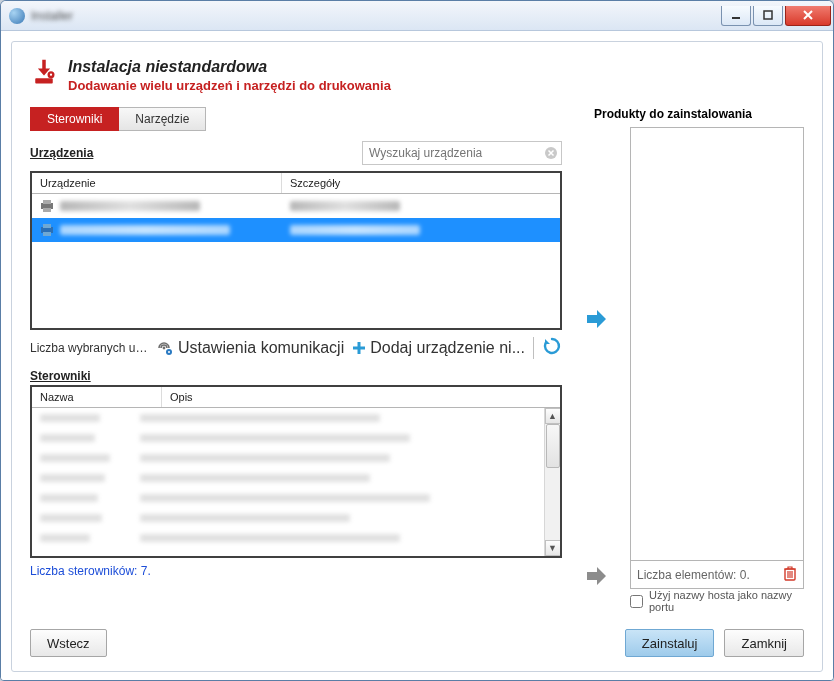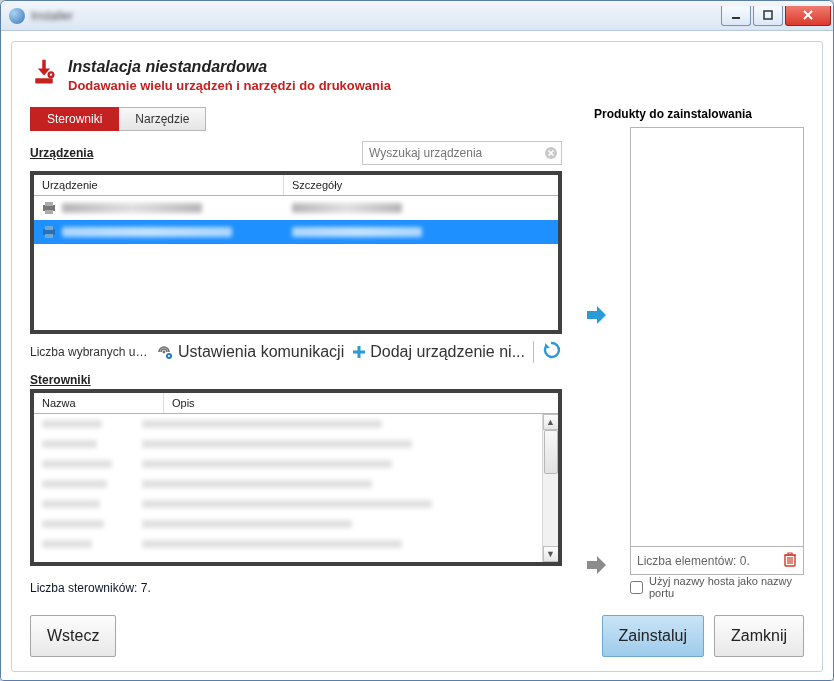--- a/index.html
+++ b/index.html
@@ -24,21 +24,21 @@
   .tabs { display:flex; }
   .tab { height:24px; padding:0 16px; font-size:12px; display:flex; align-items:center; border:1px solid #b6b6b6; background:linear-gradient(#f8f8f8,#e5e5e5); color:#333; cursor:default; }
   .tab.active { background:#c62121; color:#fff; border-color:#c62121; }
   .tab + .tab { border-left:none; }
   .section-label { font-size:12px; font-weight:bold; color:#222; margin-top:10px;text-decoration:underline; }
   .dev-top { display:flex; align-items:center; margin-top:10px; }
   .dev-top .section-label { margin-top:0; flex:1; }
   .search-wrap { display:flex; align-items:center; border:1px solid #c7c7c7; background:#fff; height:24px; width:200px; }
   .search-wrap input { border:none; outline:none; flex:1; padding:0 6px; font-size:12px; color:#777; background:transparent; }
   .clear-btn { width:20px; height:20px; display:flex; align-items:center; justify-content:center; cursor:default; }
-  .tbl { border:4px solid #404040; margin-top:6px; background:#fff; }
+  .tbl { border:2px solid #404040; margin-top:6px; background:#fff; }
   .tbl-head { display:flex; border-bottom:1px solid #b5b5b5; }
   .tbl-head .th, .tbl-row .td { font-size:11px; padding:4px 8px; color:#222; }
   .tbl-head .th { font-weight:normal; border-right:1px solid #dcdcdc; background:#fff; }
   .th:last-child, .td:last-child { border-right:none; }
   .devices .c1 { width:250px; }
   .devices .c2 { flex:1; }
   .tbl-body { height:134px; overflow:hidden; }
   .tbl-row { display:flex; height:24px; align-items:center; }
   .tbl-row.sel { background:#1e90ff; color:#fff; }
   .tbl-row .td { display:flex; align-items:center; gap:6px; }
@@ -52,31 +52,31 @@
   .refresh { cursor:default; }
   .drivers { margin-top:2px; }
   .drivers .c1 { width:130px; }
   .drivers .c2 { flex:1; }
   .drivers .tbl-body { height:148px; position:relative; }
   .scroll-track { position:absolute; right:0; top:0; bottom:0; width:16px; background:#f1f1f1; border-left:1px solid #d7d7d7; display:flex; flex-direction:column; align-items:center; }
   .scroll-btn { width:16px; height:16px; background:linear-gradient(#fdfdfd,#e6e6e6); border:1px solid #c0c0c0; display:flex; align-items:center; justify-content:center; font-size:9px; color:#555; }
   .scroll-thumb { width:14px; flex:0 0 44px; margin-top:0; background:linear-gradient(#f7f7f7,#e2e2e2); border:1px solid #b8b8b8; border-radius:2px; }
   .drv-row { display:flex; height:20px; align-items:center; padding:0 8px; }
   .blur-sm { display:inline-block; height:8px; background:#c8c8c8; filter:blur(2px); border-radius:2px; opacity:.55; }
-  .counter { font-size:12px; color:#0f172a; margin-top:15px; }
+  .counter { font-size:12px; color:#1d4ed8; margin-top:6px; }
   .transfer-col { width:24px; display:flex; flex-direction:column; justify-content:space-around; align-items:center; padding:178px 0 0 0; gap:186px; }
   .arrow-btn { cursor:default; }
   .right-label { font-size:12px; font-weight:bold; margin-left:-36px; white-space:nowrap; }
   .right-list { border:1px solid #b5b5b5; flex:1; margin-top:6px; background:#fff; }
   .right-footer { border:1px solid #b5b5b5; border-top:none; display:flex; align-items:center; padding:4px 6px; font-size:12px; color:#666; }
   .trash { margin-left:auto; cursor:default; }
   .chk-row { display:flex; align-items:center; gap:6px; margin-top:0; font-size:11px; color:#555; }
   .chk-row input { margin:0; }
   .footer { display:flex; margin-top:auto; padding-top:16px; gap:10px; }
-  .btn { height:42px; padding:0 16px; font-size:16px; border:1px solid #a6a6a6; background:linear-gradient(#fdfdfd,#e8e8e8); color:#222; cursor:default; display:flex; align-items:center; border-radius:2px; }
+  .btn { height:28px; padding:0 16px; font-size:13px; border:1px solid #a6a6a6; background:linear-gradient(#fdfdfd,#e8e8e8); color:#222; cursor:default; display:flex; align-items:center; border-radius:2px; }
   .btn.primary { background:linear-gradient(#c9e4f7,#9ecbeb); border-color:#6fa8d3;text-align:center; }
   .footer .spacer { flex:1; }
 </style>
 </head>
 <body>
 
 <div class="window">
   <div class="titlebar">
     <span class="app-icon"></span>
     <span class="title-text">Installer</span>

